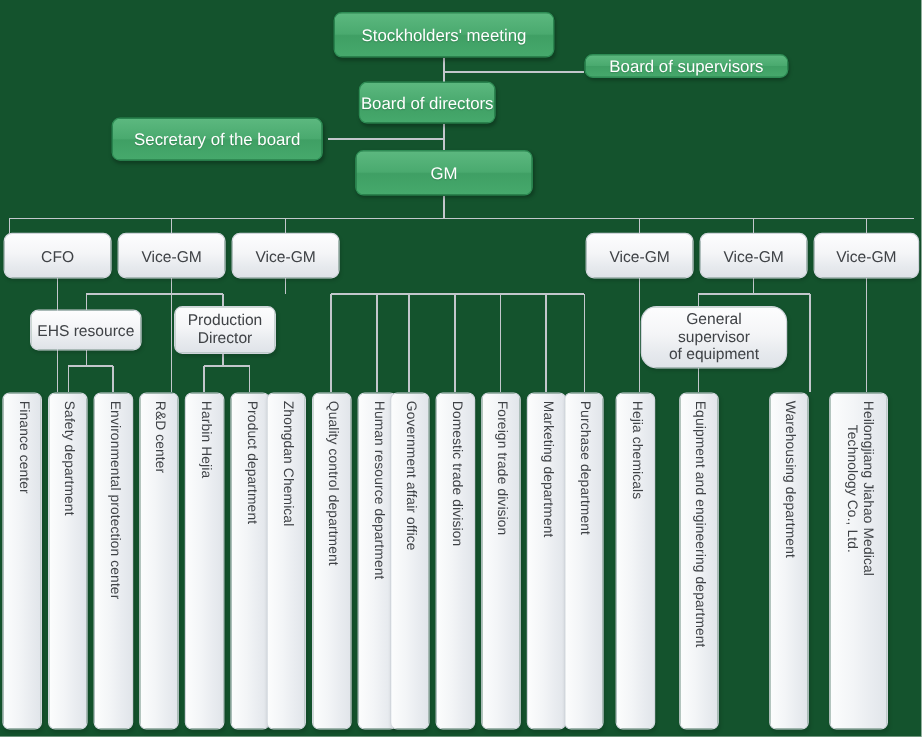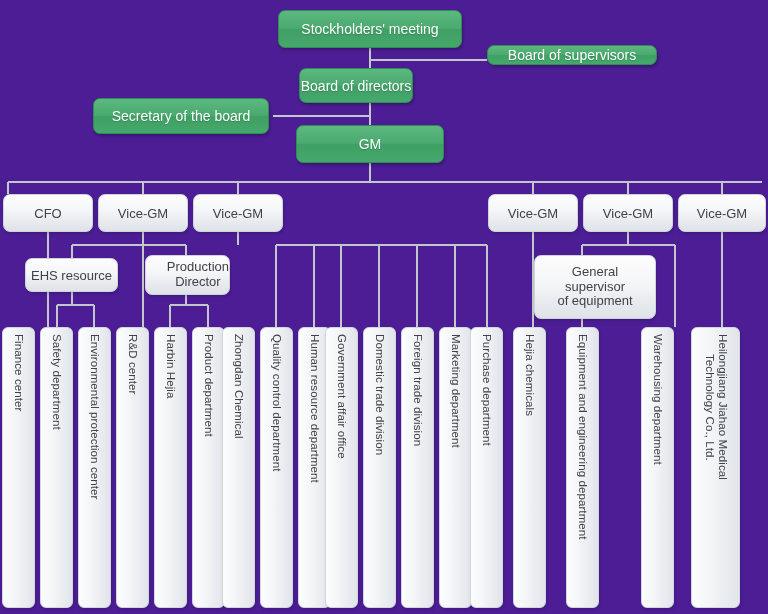--- a/index.html
+++ b/index.html
@@ -8,21 +8,21 @@
     background: #ffffff;
   }
   body {
     font-family: "Liberation Sans", sans-serif;
   }
   #chart-root {
     position: relative;
     width: 768px;
     height: 614px;
     overflow: hidden;
-    background: #4c1d95;
+    background: #14532d;
   }
   .conn-layer {
     position: absolute;
     left: 0; top: 0;
     width: 768px;
     height: 614px;
     pointer-events: none;
   }
   .node {
     position: absolute;
@@ -155,25 +155,25 @@
       </div>
       <div class="node gray" style="left: 583px; top: 194px; width: 90px; height: 38px;">
         <span style="white-space: pre;">Vice-GM</span>
       </div>
       <div class="node gray" style="left: 678px; top: 194px; width: 88px; height: 38px;">
         <span style="white-space: pre;">Vice-GM</span>
       </div>
       <div class="node gray" style="left: 25px; top: 258px; width: 93px; height: 34px;">
         <span style="white-space: pre;">EHS resource</span>
       </div>
-      <div class="node gray two-line" style="left: 145px; top: 255px; width: 85px; height: 40px; justify-content: flex-end;">
+      <div class="node gray two-line" style="left: 145px; top: 255px; width: 85px; height: 40px;">
         <span style="white-space: pre;">Production
 Director</span>
       </div>
-      <div class="node gray three-line" style="left: 534px; top: 255px; width: 122px; height: 64px;">
+      <div class="node gray three-line" style="left: 534px; top: 255px; width: 122px; height: 52px; border-radius: 13px;">
         <span style="white-space: pre;">General
 supervisor
 of equipment</span>
       </div>
     </div>
   <div id="dept-layer">
       <div class="node vert" style="left: 2px; top: 327px; width: 33px; height: 281px;">
         <span class="vlabel">Finance center</span>
       </div>
       <div class="node vert" style="left: 40px; top: 327px; width: 33px; height: 281px;">

